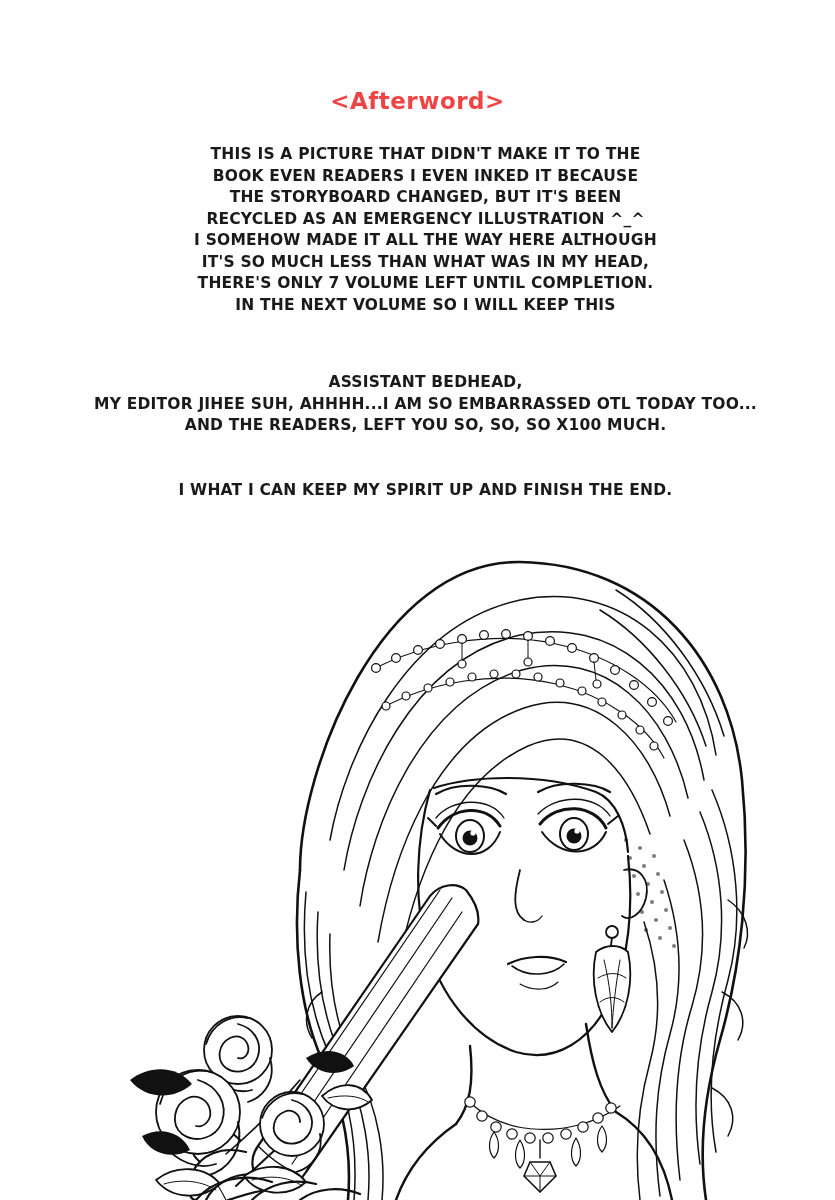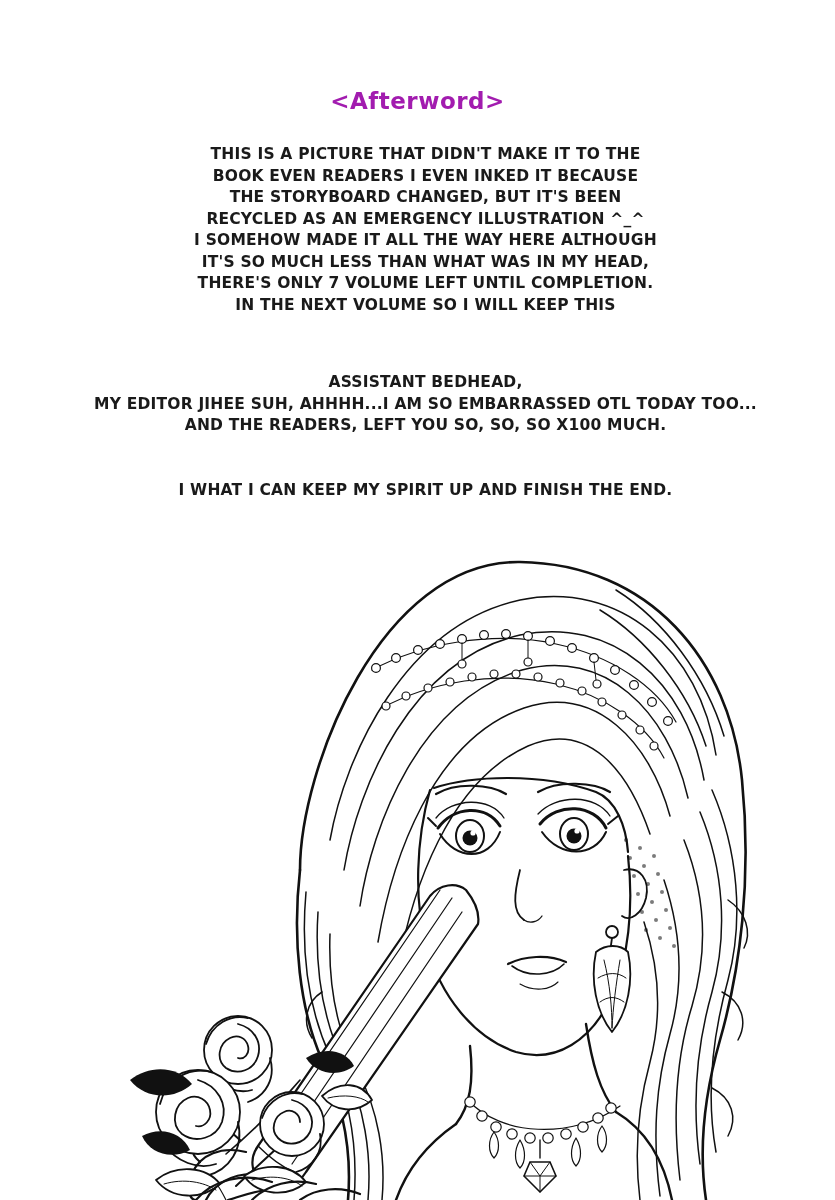--- a/index.html
+++ b/index.html
@@ -23,21 +23,21 @@
   .afterword-title {
     position: absolute;
     top: 88px;
     left: 0;
     width: 835px;
     text-align: center;
     font-family: "DejaVu Sans", sans-serif;
     font-weight: bold;
     font-size: 23px;
     letter-spacing: 0.5px;
-    color: #a21caf;
+    color: #ef4444;
   }
   .text-block {
     position: absolute;
     left: 8px;
     width: 835px;
     text-align: center;
     font-family: "DejaVu Sans", sans-serif;
     font-size: 15.5px;
     font-weight: 600;
     line-height: 21.5px;

